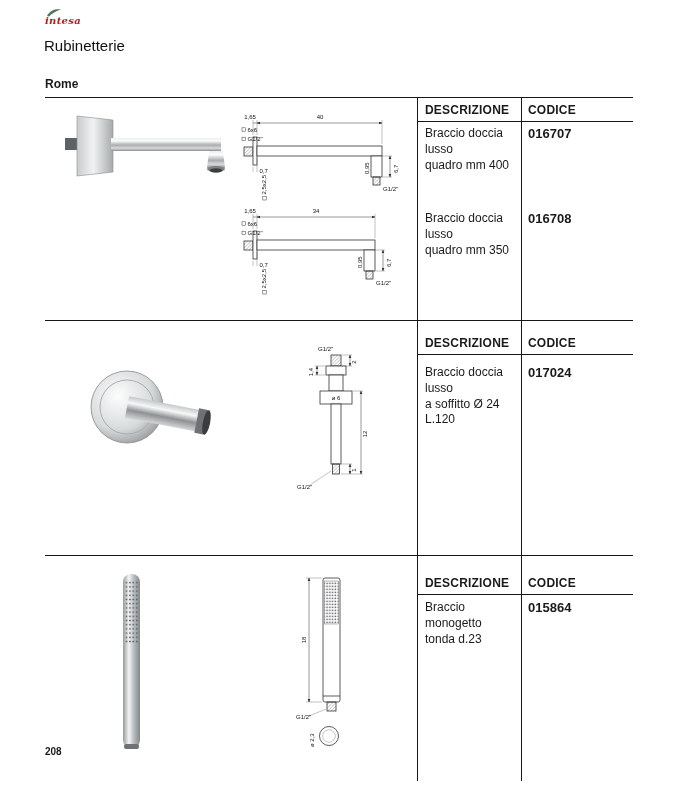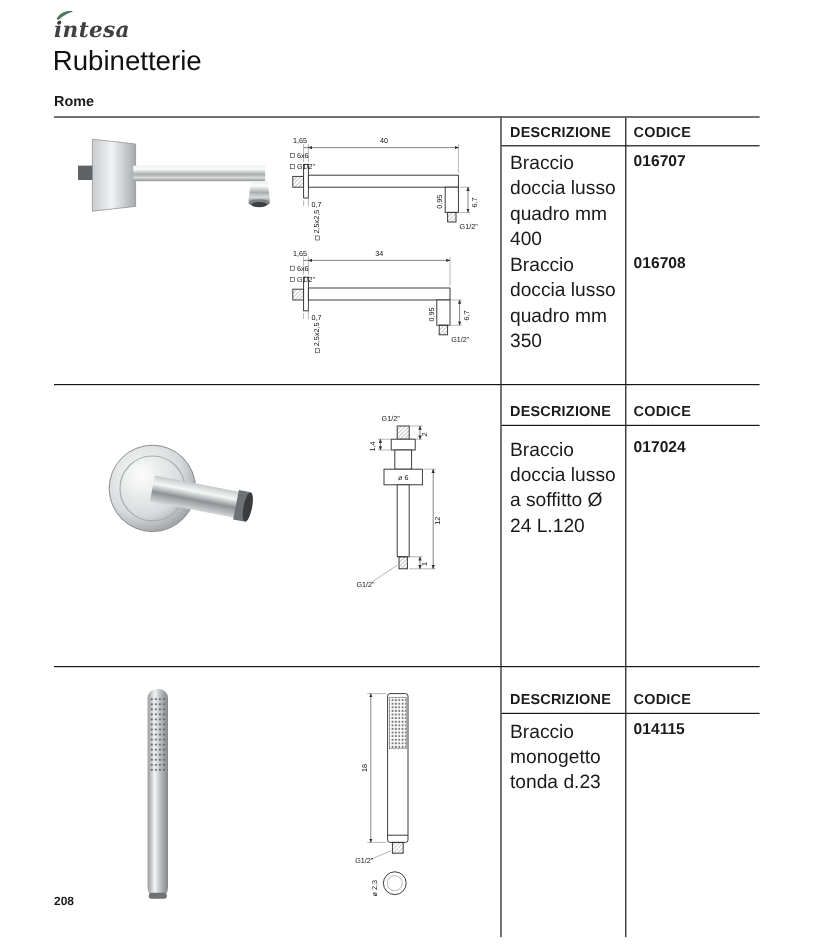--- a/index.html
+++ b/index.html
@@ -1,36 +1,36 @@
 <!DOCTYPE html>
 <html><head>
 <meta charset="utf-8">
 <style>
   *{margin:0;padding:0;box-sizing:border-box}
   html,body{background:#fff}
   body{width:678px;height:791px;font-family:"Liberation Sans",sans-serif;color:#1a1a1a;position:relative;overflow:hidden}
   .page{position:absolute;left:0;top:0;width:678px;height:791px;background:#fff}
-  .brand{position:absolute;left:45px;top:15px;font-family:"DejaVu Serif",serif;font-style:italic;font-weight:bold;font-size:18px;color:#404040;letter-spacing:.3px}
+  .brand{position:absolute;left:45px;top:15px;font-family:"DejaVu Serif",serif;font-style:italic;font-weight:bold;font-size:10px;color:#b91c1c;letter-spacing:.3px}
   .brand svg{position:absolute;left:1px;top:-7px}
-  .title{position:absolute;left:44px;top:37px;font-size:23px;font-weight:400;color:#111}
+  .title{position:absolute;left:44px;top:37px;font-size:15px;font-weight:400;color:#111}
   .series{position:absolute;left:45px;top:77px;font-size:12px;font-weight:700}
   .section{position:absolute;left:45px;width:588px;border-top:1px solid #161616}
   .s1{top:97px;height:223px}.s2{top:320px;height:235px}.s3{top:555px;height:226px}
   .photo,.drawing{position:absolute}
   .spec-table{position:absolute;left:372px;top:0;width:216px;height:100%;border-left:1px solid #161616}
   .col-div{position:absolute;left:103px;top:0;width:1px;height:100%;background:#161616}
   .thead{position:absolute;left:0;top:0;width:100%;border-bottom:1px solid #161616}
   .s1 .thead{height:24px}.s2 .thead{height:34px}.s3 .thead{height:39px}
   .th{position:absolute;bottom:4px;font-size:12px;font-weight:700;letter-spacing:.2px}
   .th.desc{left:7px}.th.code{left:110px}
   .trow{position:absolute;left:0;width:216px}
   .s1 .row1{top:28px}.s1 .row2{top:113px}
   .s2 .trow{top:44px}.s3 .trow{top:44px}
   .td{position:absolute;top:0}
-  .td.desc{left:7px;width:96px;font-size:16px;line-height:1.32;white-space:pre-line}
+  .td.desc{left:7px;width:96px;font-size:12px;line-height:1.32;white-space:pre-line}
   .td.code{left:110px;font-size:13px;font-weight:700}
   .pagenum{position:absolute;left:45px;top:746px;font-size:10px;font-weight:700}
   svg text.dt{font-size:6px;fill:#111;font-family:"Liberation Sans",sans-serif}
   .ol{stroke:#333;stroke-width:0.8}
   .ext{stroke:#777;stroke-width:0.45}
   .ldr{stroke:#777;stroke-width:0.45}
   .dim{stroke:#333;stroke-width:0.5}
   .sq{fill:none;stroke:#333;stroke-width:0.5}
 </style>
 </head>
@@ -312,19 +312,19 @@
 
     <div class="spec-table">
       <div class="col-div"></div>
       <div class="thead">
         <div class="th desc">DESCRIZIONE</div>
         <div class="th code">CODICE</div>
       </div>
       <div class="trow">
         <div class="td desc">Braccio monogetto
 tonda d.23</div>
-        <div class="td code">014115</div>
+        <div class="td code">015864</div>
       </div>
     </div>
   </div>
 
   <div class="pagenum">208</div>
 </div>
 
 </body></html>

